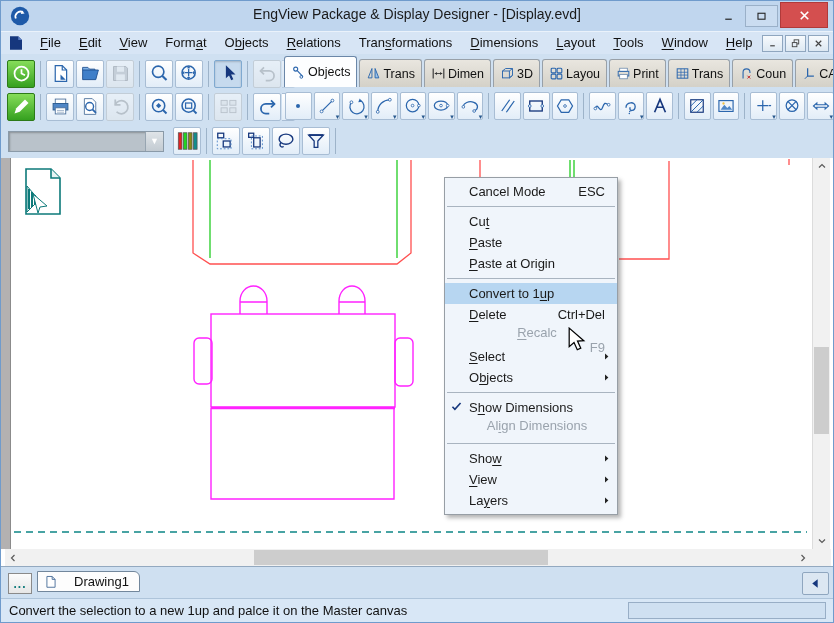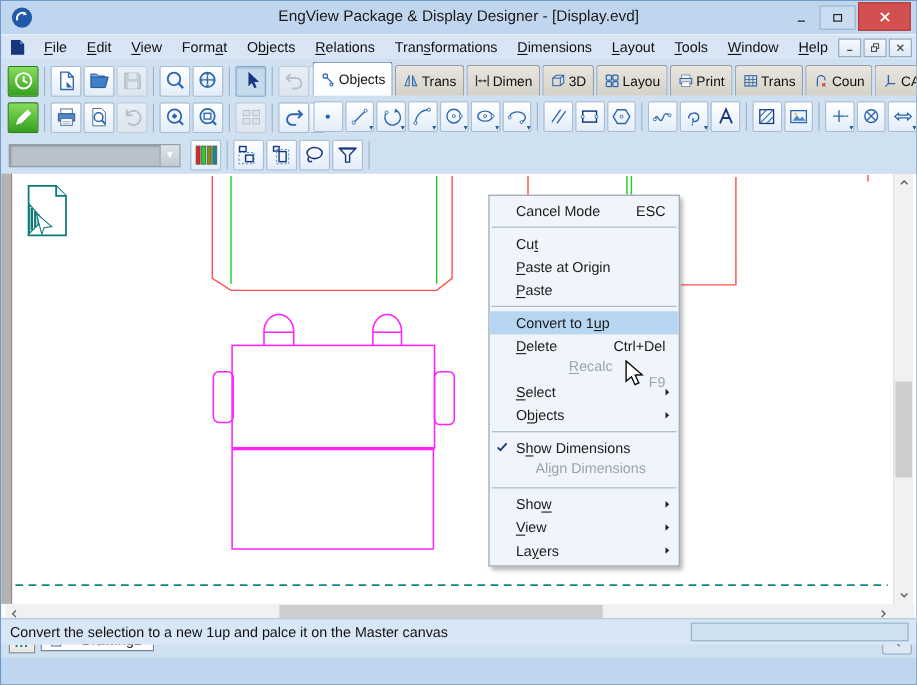--- a/index.html
+++ b/index.html
@@ -103,21 +103,21 @@
     border:1px solid #8a8a8a; background:linear-gradient(#fcfcfc,#e6e6e6);
     color:#0d7a7a; font-size:12px; font-weight:bold; letter-spacing:1px;
     display:flex; align-items:center; justify-content:center; }
   .doc-tab { position:absolute; left:36px; top:4px; height:21px; min-width:82px;
     background:#fdfdfd; border:1px solid #72879c; border-radius:0 6px 0 0;
     display:flex; align-items:center; gap:16px; padding:0 10px 0 6px; font-size:13px; color:#111; }
   .back-btn { position:absolute; left:801px; top:5px; width:27px; height:23px;
     background:#dce7f2; border:1px solid #8fa6bf; border-radius:2px;
     display:flex; align-items:center; justify-content:center; }
 
-  .statusbar { position:absolute; left:0; top:561px; width:100%; height:24px; background:#d8e7f6;
+  .statusbar { position:absolute; left:0; top:597px; width:100%; height:24px; background:#d8e7f6;
     border-top:1px solid #aec4da; font-size:13px; color:#111; }
   .status-text { position:absolute; left:8px; top:4px; }
   .status-right { position:absolute; left:627px; top:3px; width:198px; height:17px;
     border:1px solid #98aec6; background:#cfe0f1; }
 </style>
 </head>
 <body>
 
 <div class="window">
 
@@ -744,24 +744,24 @@
   <div class="ctx-menu" id="context-menu">
       <div class="mi-row">
         <span>Cancel Mode</span>
         <span class="mi-short">ESC</span>
       </div>
       <div class="mi-sep"></div>
       <div class="mi-row">
         <span>Cu<u>t</u></span>
       </div>
       <div class="mi-row">
+        <span><u>P</u>aste</span>
+      </div>
+      <div class="mi-row">
         <span><u>P</u>aste at Origin</span>
-      </div>
-      <div class="mi-row">
-        <span><u>P</u>aste</span>
       </div>
       <div class="mi-sep"></div>
       <div class="mi-row hl">
         <span>Convert to 1<u>u</u>p</span>
       </div>
       <div class="mi-row">
         <span><u>D</u>elete</span>
         <span class="mi-short">Ctrl+Del</span>
       </div>
       <div class="mi-row disabled">

